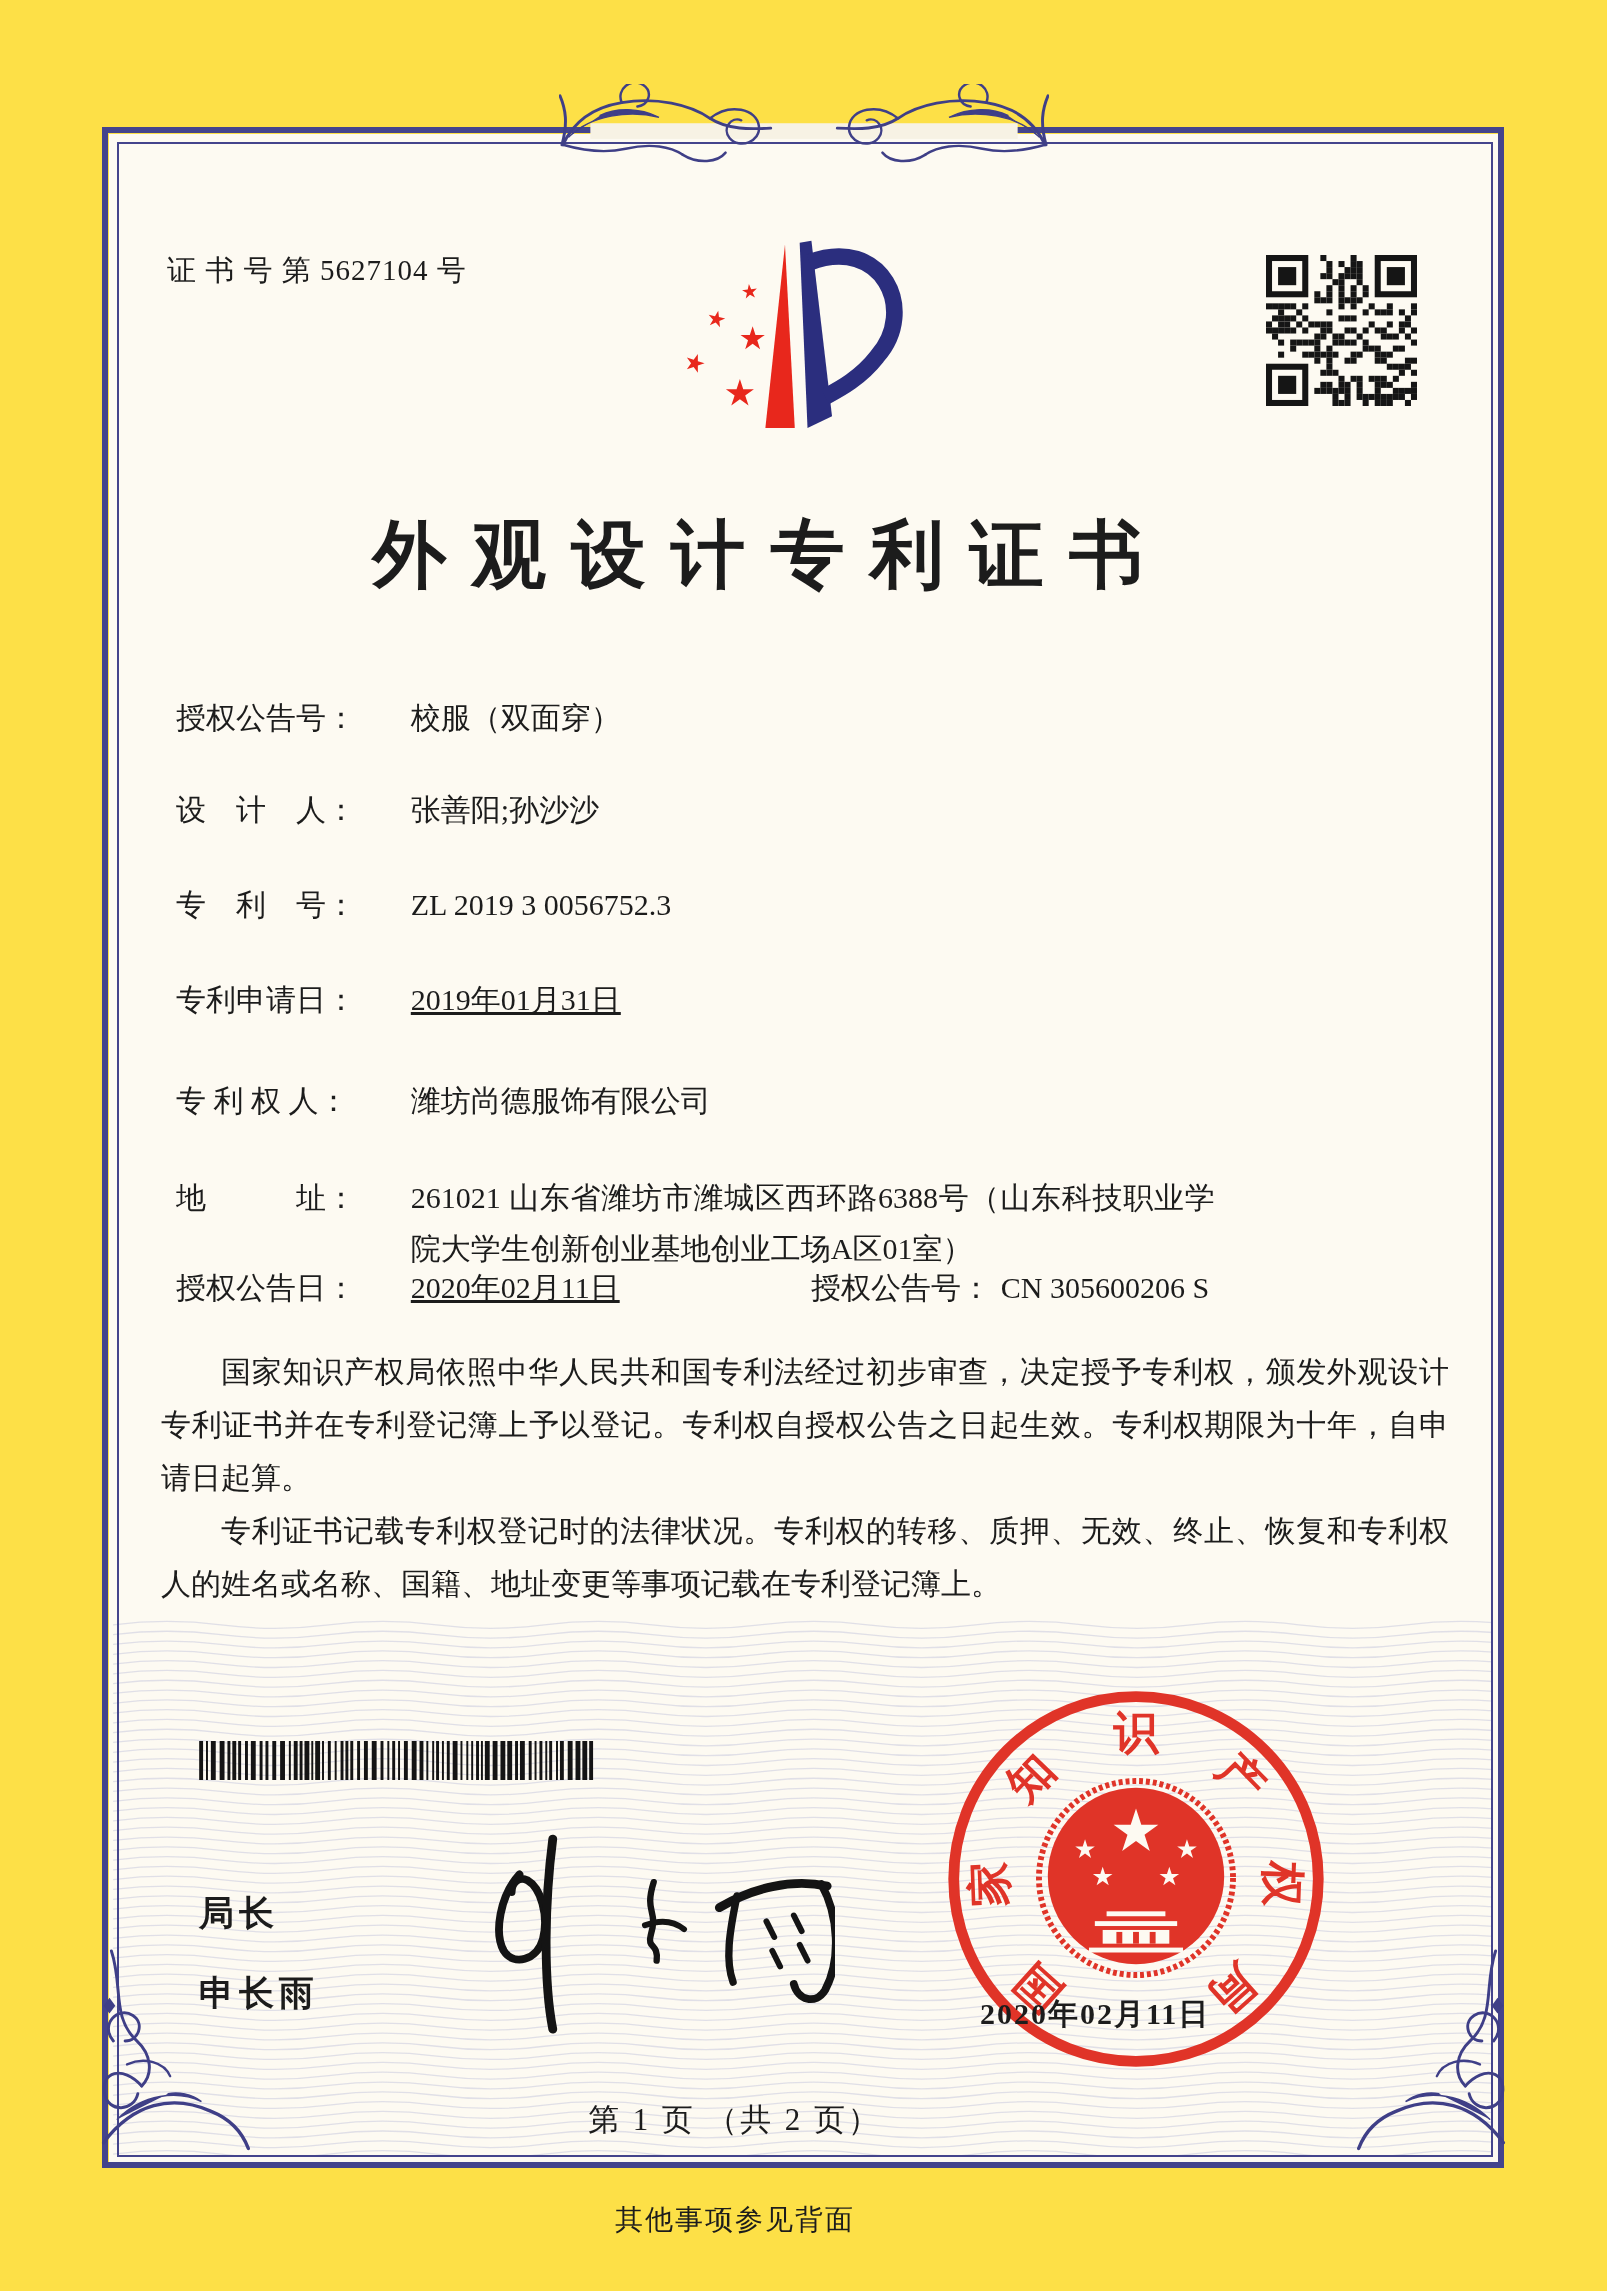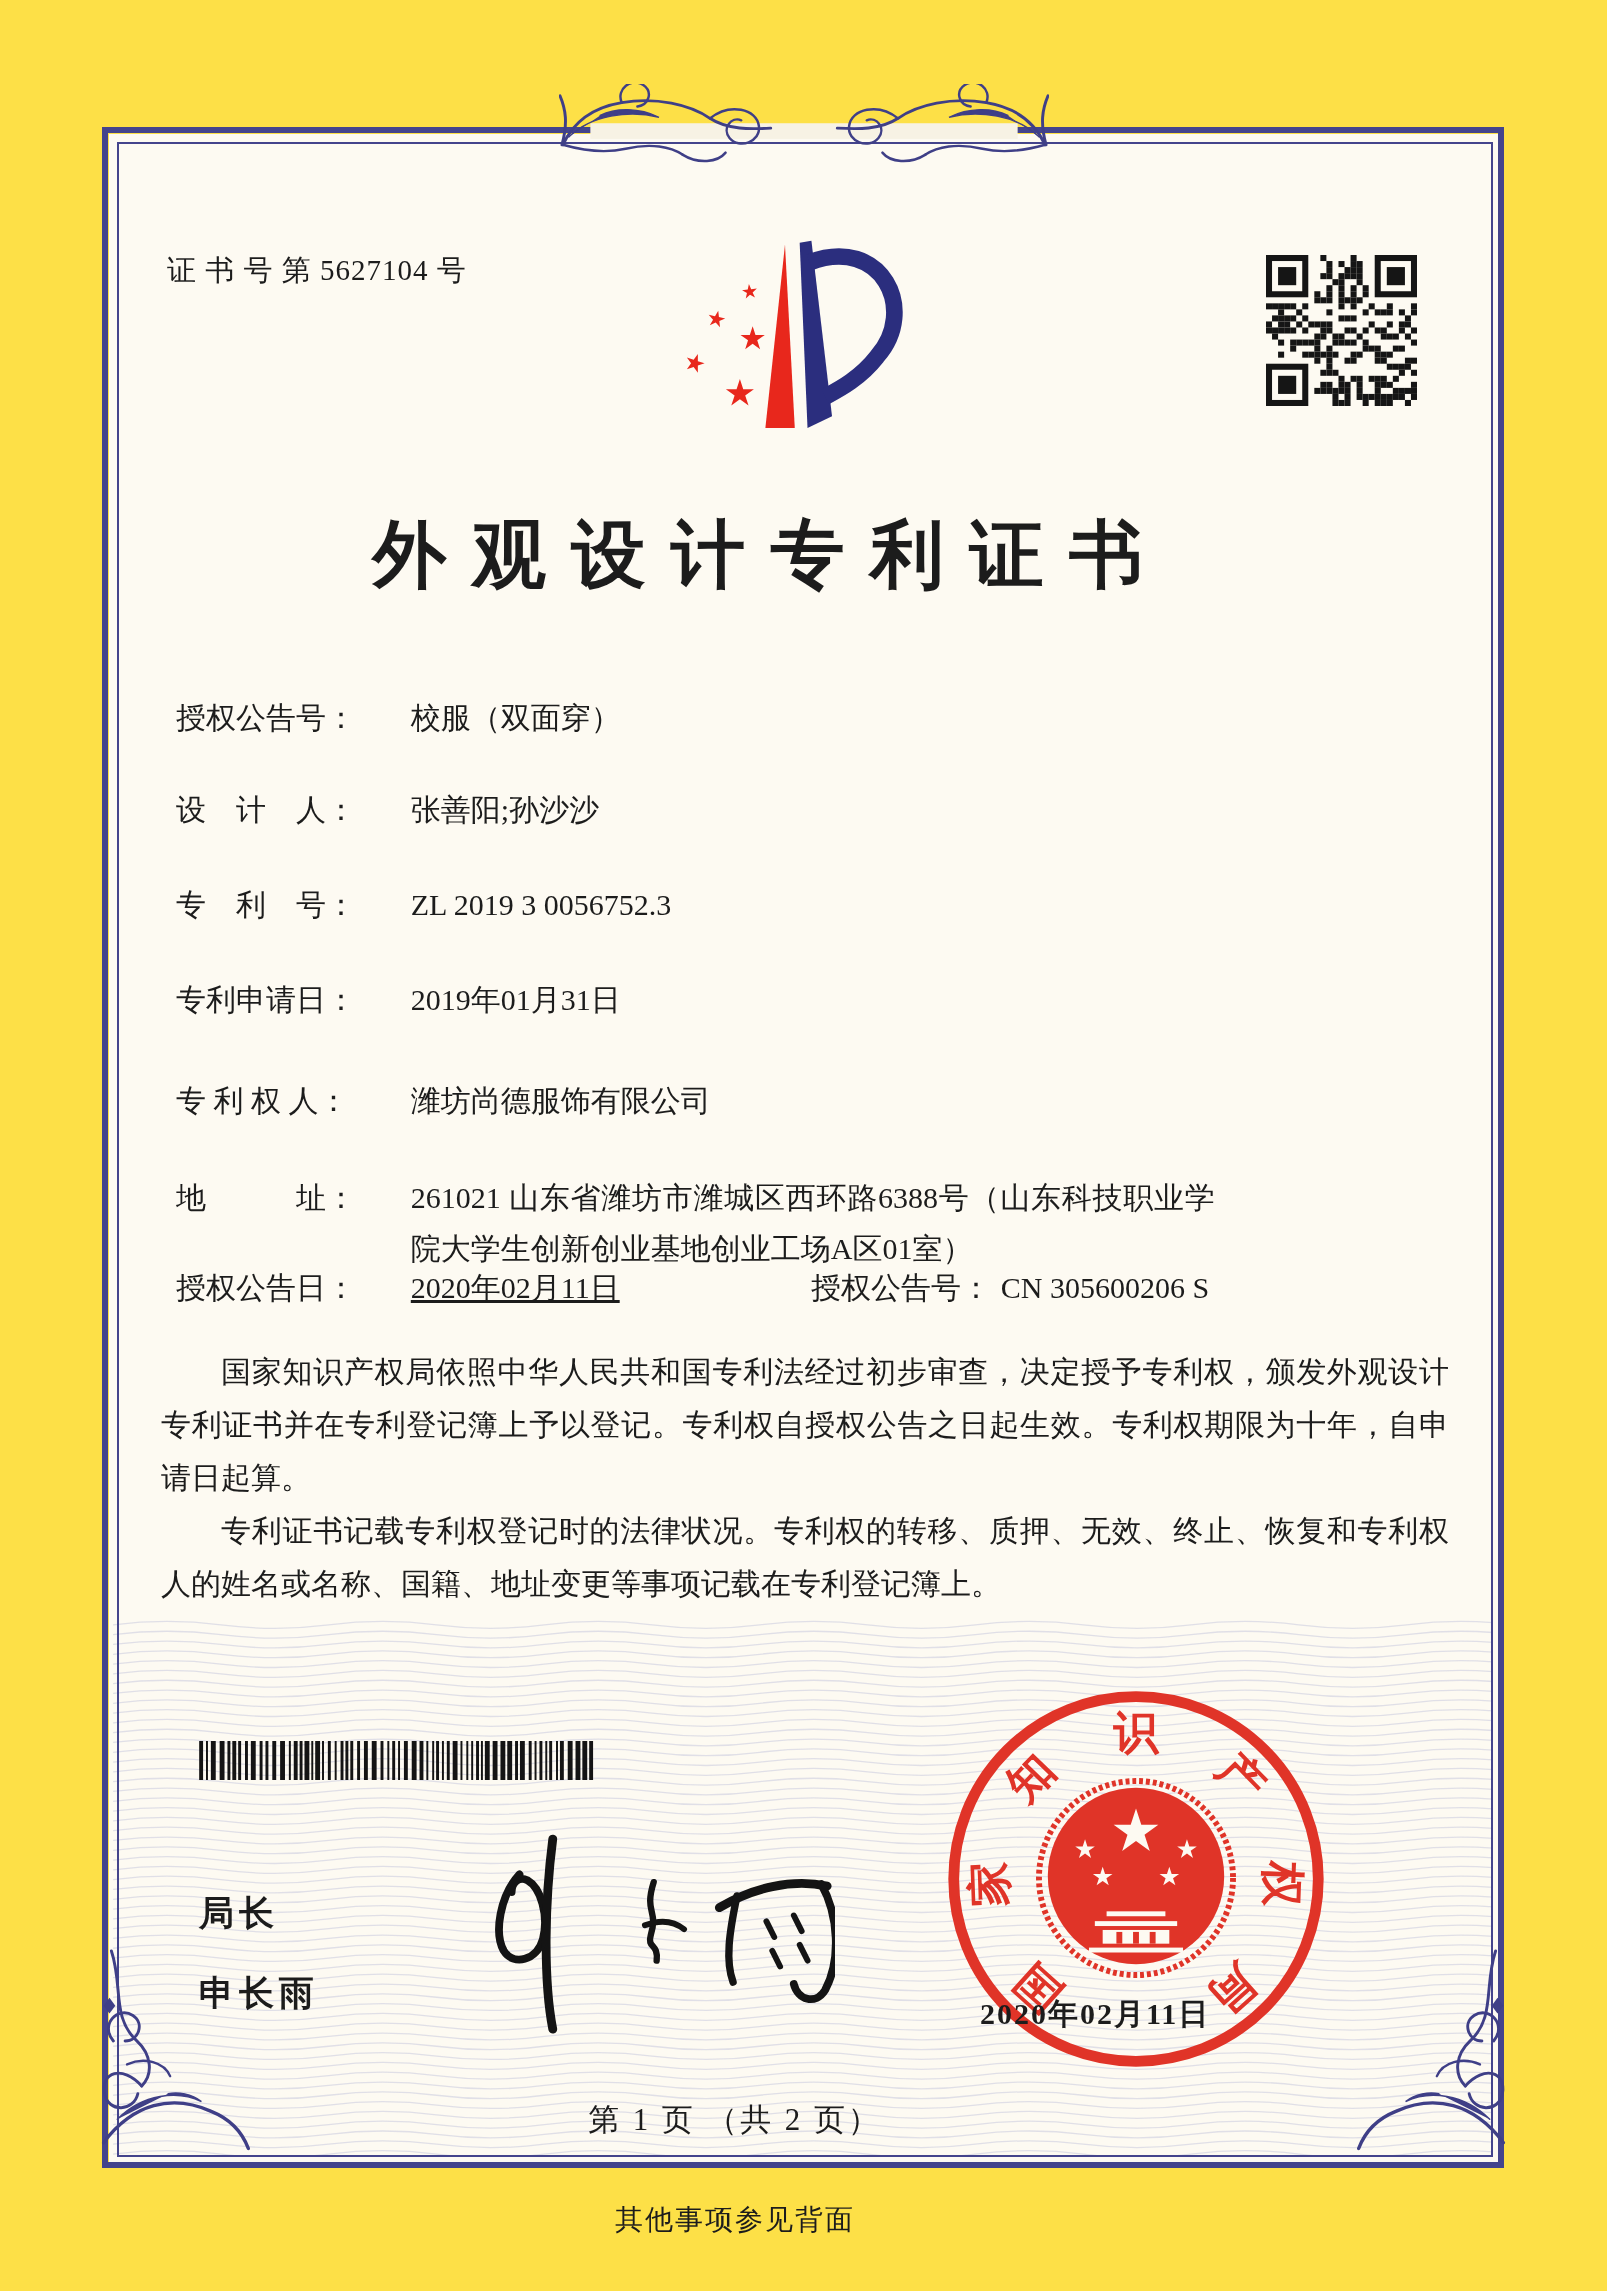--- a/index.html
+++ b/index.html
@@ -365,21 +365,21 @@
 
   <div class="abs z3 field" style="top:698px;">
     <span class="lab">授权公告号：</span><span class="val">校服（双面穿）</span>
   </div>
   <div class="abs z3 field" style="top:790px;">
     <span class="lab">设　计　人：</span><span class="val">张善阳;孙沙沙</span>
   </div>
   <div class="abs z3 field" style="top:885px;">
     <span class="lab">专　利　号：</span><span class="val">ZL 2019 3 0056752.3</span>
   </div>
-  <div class="abs z3 field" style="top:980px;">
+  <div class="abs z3 field" style="top:980px;text-decoration:underline;">
     <span class="lab">专利申请日：</span><span class="val">2019年01月31日</span>
   </div>
   <div class="abs z3 field" style="top:1081px;">
     <span class="lab">专 利 权 人：</span><span class="val">潍坊尚德服饰有限公司</span>
   </div>
   <div class="abs z3 field field-addr" style="top:1172px; white-space:normal;">
     <div class="wrap">
       <span class="lab">地　　　址：</span>
         <span class="val">261021 山东省潍坊市潍城区西环路6388号（山东科技职业学院大学生创新创业基地创业工场A区01室）</span>
     </div>

